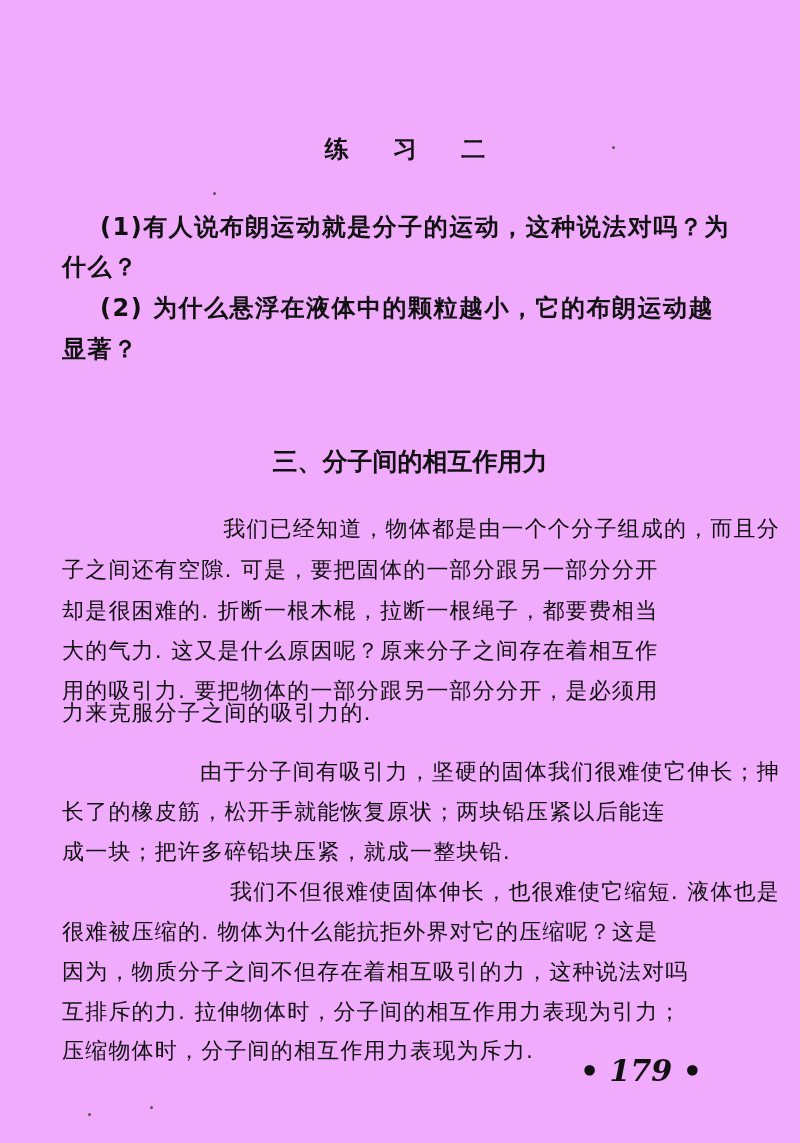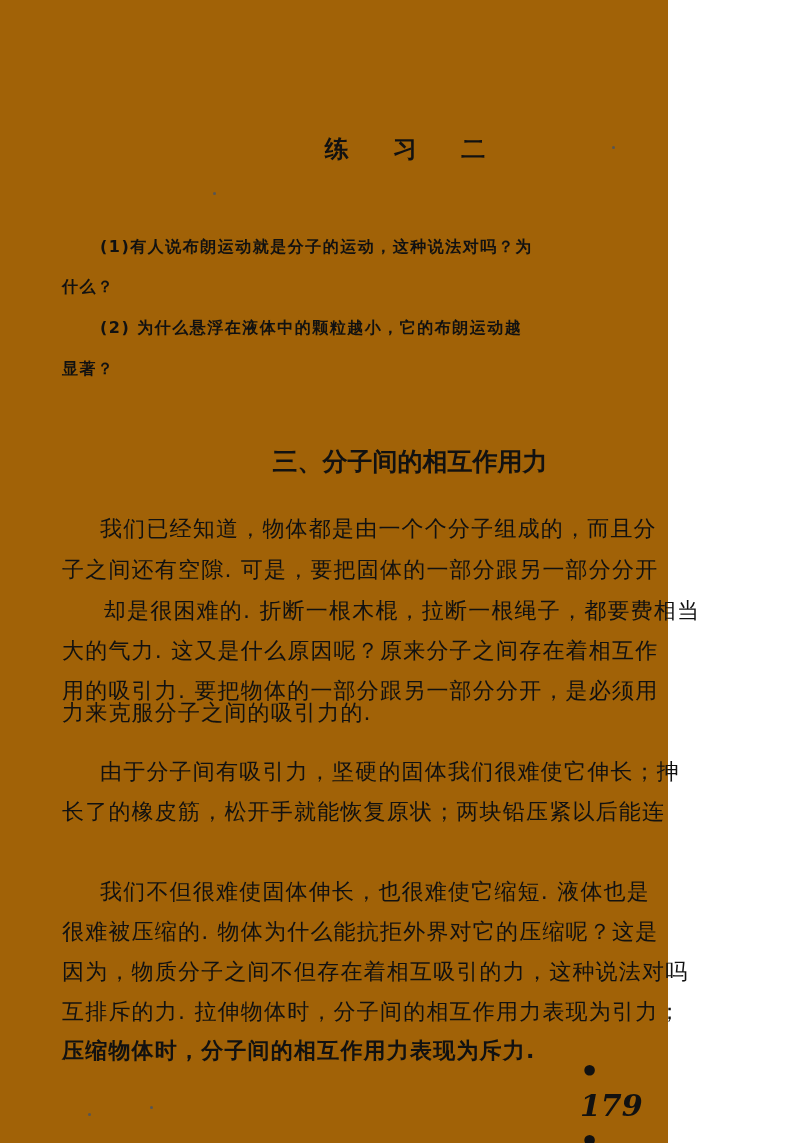--- a/index.html
+++ b/index.html
@@ -11,44 +11,43 @@
     width: 800px;
     height: 1143px;
     position: relative;
     overflow: hidden;
     font-family: "DejaVu Sans", sans-serif;
     color: #111111;
   }
   .page {
     position: absolute;
     left: 0; top: 0;
-    width: 668px; height: 1143px;
-    background: #a16207;
+    width: 800px; height: 1143px;
+    background: #f0abfc;
   }
   .exercise-title {
     position: absolute;
     top: 133px;
     left: 0;
     width: 800px;
     text-align: center;
     font-size: 24px;
     font-weight: bold;
     letter-spacing: 18px;
     padding-left: 14px;
   }
   .line {
     position: absolute;
     left: 62px;
     width: 680px;
-    font-size: 16px;
+    font-size: 24px;
     font-weight: bold;
     white-space: nowrap;
     letter-spacing: 1.5px;
     line-height: 30px;
-    margin-top: 20px;
   }
   .indent { left: 100px; width: 640px; }
   .section-title {
     position: absolute;
     top: 445px;
     left: 0;
     width: 800px;
     text-align: center;
     font-size: 25px;
     font-weight: bold;
@@ -56,21 +55,21 @@
   }
   .body-line {
     position: absolute;
     left: 62px;
     width: 680px;
     font-size: 22px;
     white-space: nowrap;
     letter-spacing: 1.2px;
     line-height: 30px;
   }
-  .body-line.indent { left: 100px; }
+  .body-line.indent { left: 100px; text-align: right; }
   .page-number {
     position: absolute;
     top: 1053px;
     left: 580px;
     font-family: "DejaVu Serif", serif;
     font-style: italic;
     font-weight: bold;
     font-size: 30px;
   }
   .speck {
@@ -89,33 +88,34 @@
 
   <div class="line indent" style="top:212px;">(1)有人说布朗运动就是分子的运动，这种说法对吗？为</div>
   <div class="line" style="top:252px;">什么？</div>
   <div class="line indent" style="top:293px;">(2) 为什么悬浮在液体中的颗粒越小，它的布朗运动越</div>
   <div class="line" style="top:334px;">显著？</div>
 
   <div class="section-title">三、分子间的相互作用力</div>
 
   <div class="body-line indent" style="top:514px;">我们已经知道，物体都是由一个个分子组成的，而且分</div>
   <div class="body-line" style="top:555px;">子之间还有空隙. 可是，要把固体的一部分跟另一部分分开</div>
-  <div class="body-line" style="top:596px;text-align:center;">却是很困难的. 折断一根木棍，拉断一根绳子，都要费相当</div>
+  <div class="body-line" style="top:596px;">却是很困难的. 折断一根木棍，拉断一根绳子，都要费相当</div>
   <div class="body-line" style="top:636px;">大的气力. 这又是什么原因呢？原来分子之间存在着相互作</div>
   <div class="body-line" style="top:676px;">用的吸引力. 要把物体的一部分跟另一部分分开，是必须用</div>
   <div class="body-line" style="top:698px;">力来克服分子之间的吸引力的.</div>
 
   <div class="body-line" style="top:797px;">长了的橡皮筋，松开手就能恢复原状；两块铅压紧以后能连</div>
   <div class="body-line indent" style="top:757px;">由于分子间有吸引力，坚硬的固体我们很难使它伸长；抻</div>
+  <div class="body-line" style="top:837px;">成一块；把许多碎铅块压紧，就成一整块铅.</div>
 
   <div class="body-line indent" style="top:877px;">我们不但很难使固体伸长，也很难使它缩短. 液体也是</div>
   <div class="body-line" style="top:917px;">很难被压缩的. 物体为什么能抗拒外界对它的压缩呢？这是</div>
   <div class="body-line" style="top:957px;">因为，物质分子之间不但存在着相互吸引的力，这种说法对吗</div>
   <div class="body-line" style="top:997px;">互排斥的力. 拉伸物体时，分子间的相互作用力表现为引力；</div>
-  <div class="body-line" style="top:1036px;font-weight:bold;">压缩物体时，分子间的相互作用力表现为斥力.</div>
+  <div class="body-line" style="top:1036px;">压缩物体时，分子间的相互作用力表现为斥力.</div>
 
   <div class="page-number">• 179 •</div>
 
   <div class="speck" style="left:612px; top:146px;"></div>
   <div class="speck" style="left:213px; top:192px;"></div>
   <div class="speck" style="left:150px; top:1106px;"></div>
   <div class="speck" style="left:88px; top:1113px;"></div>
 
 </div>
 

